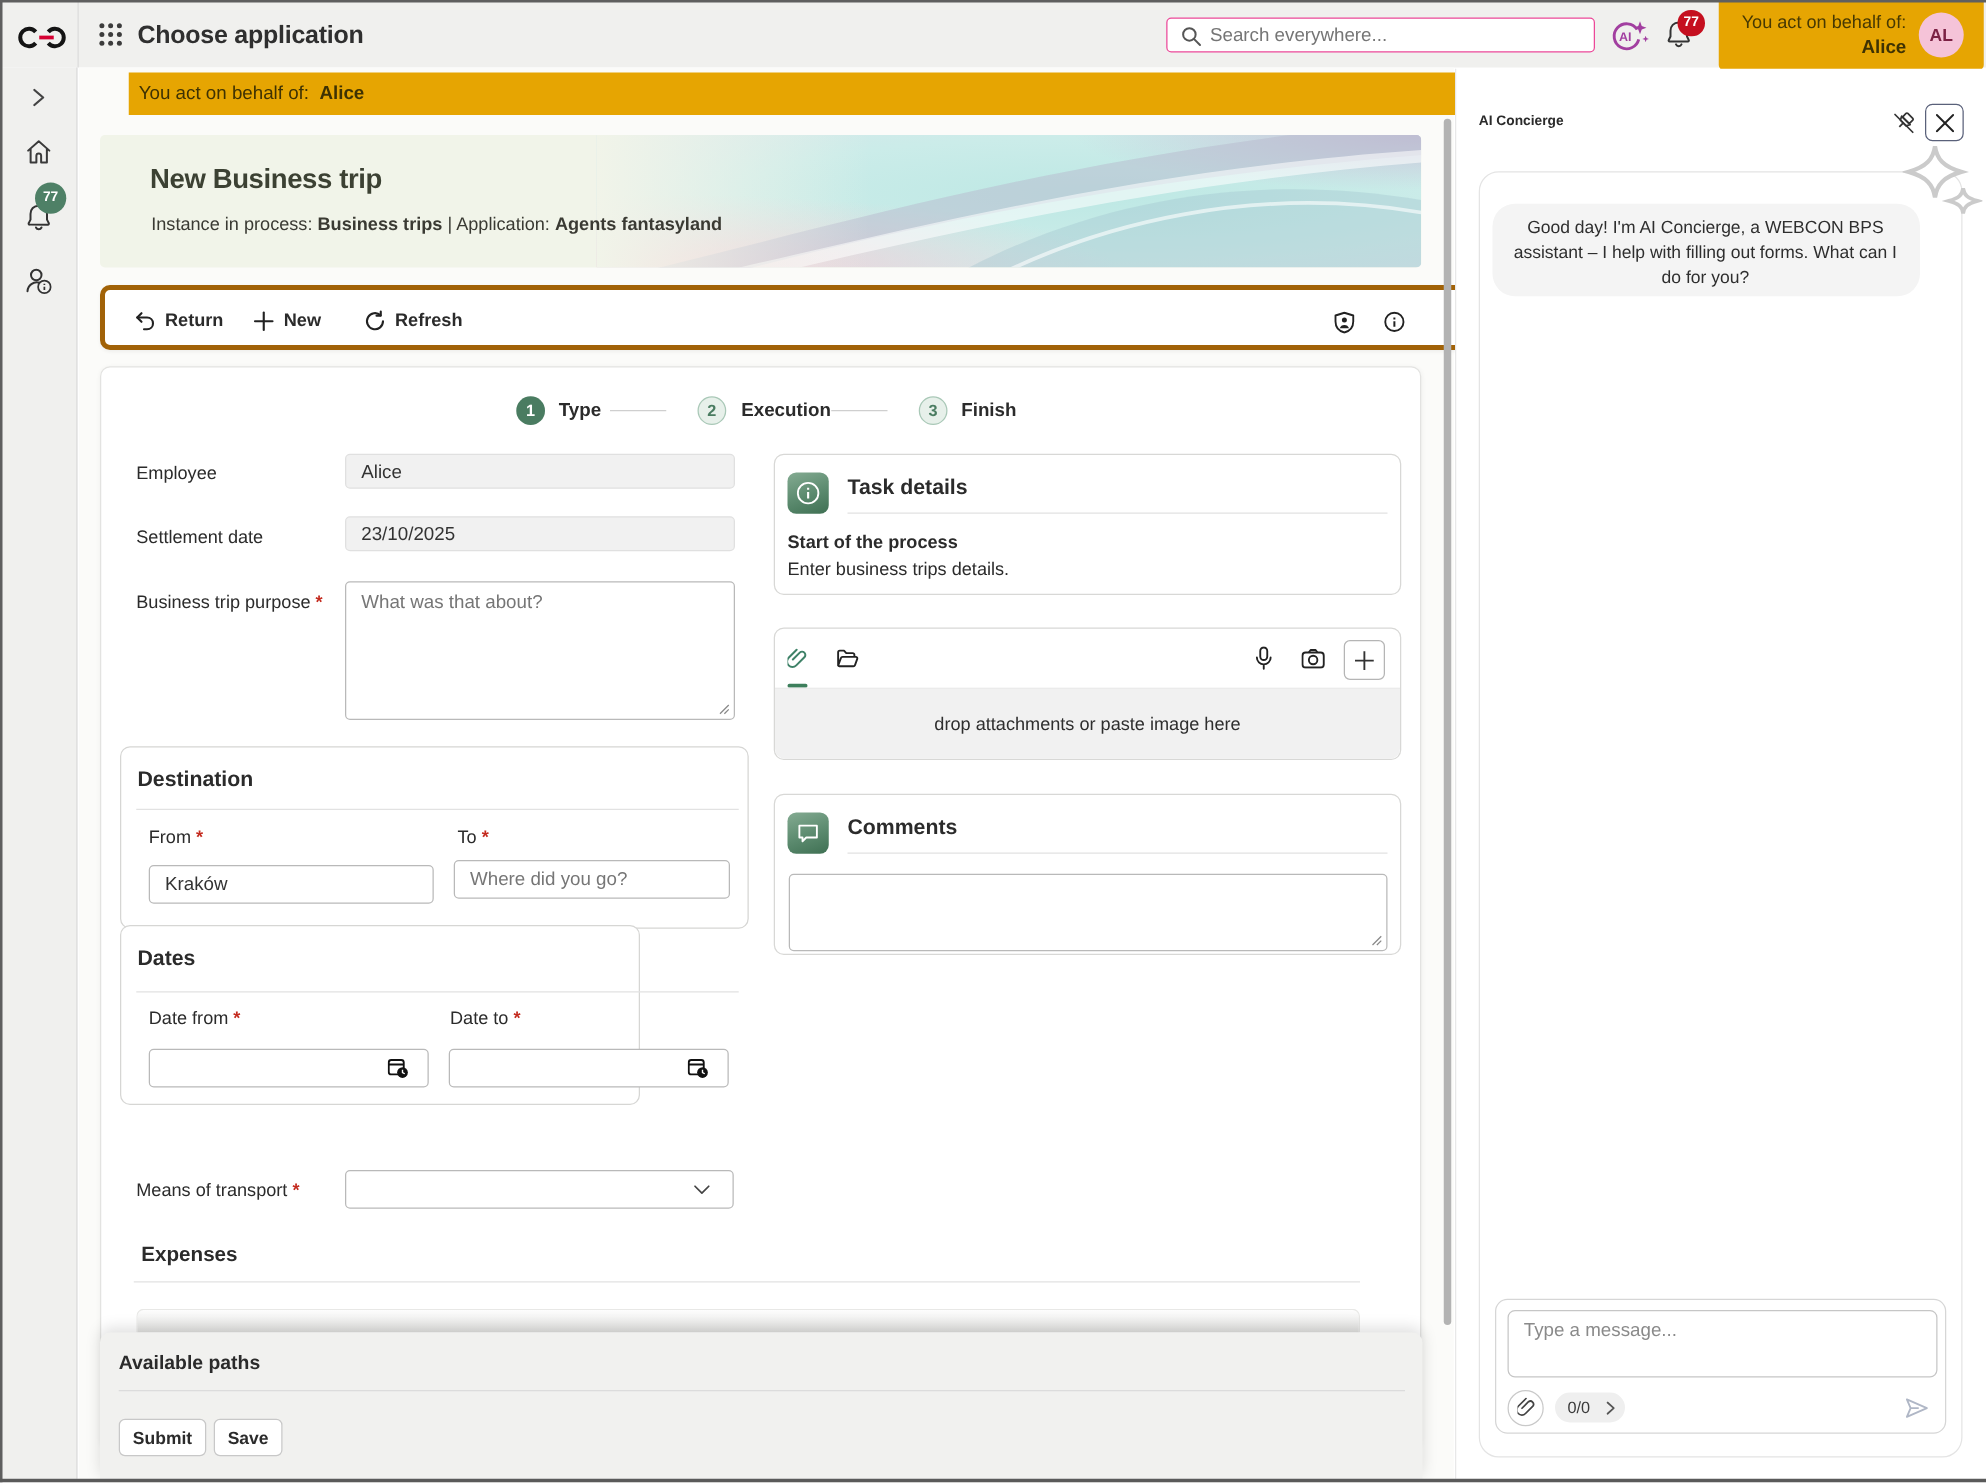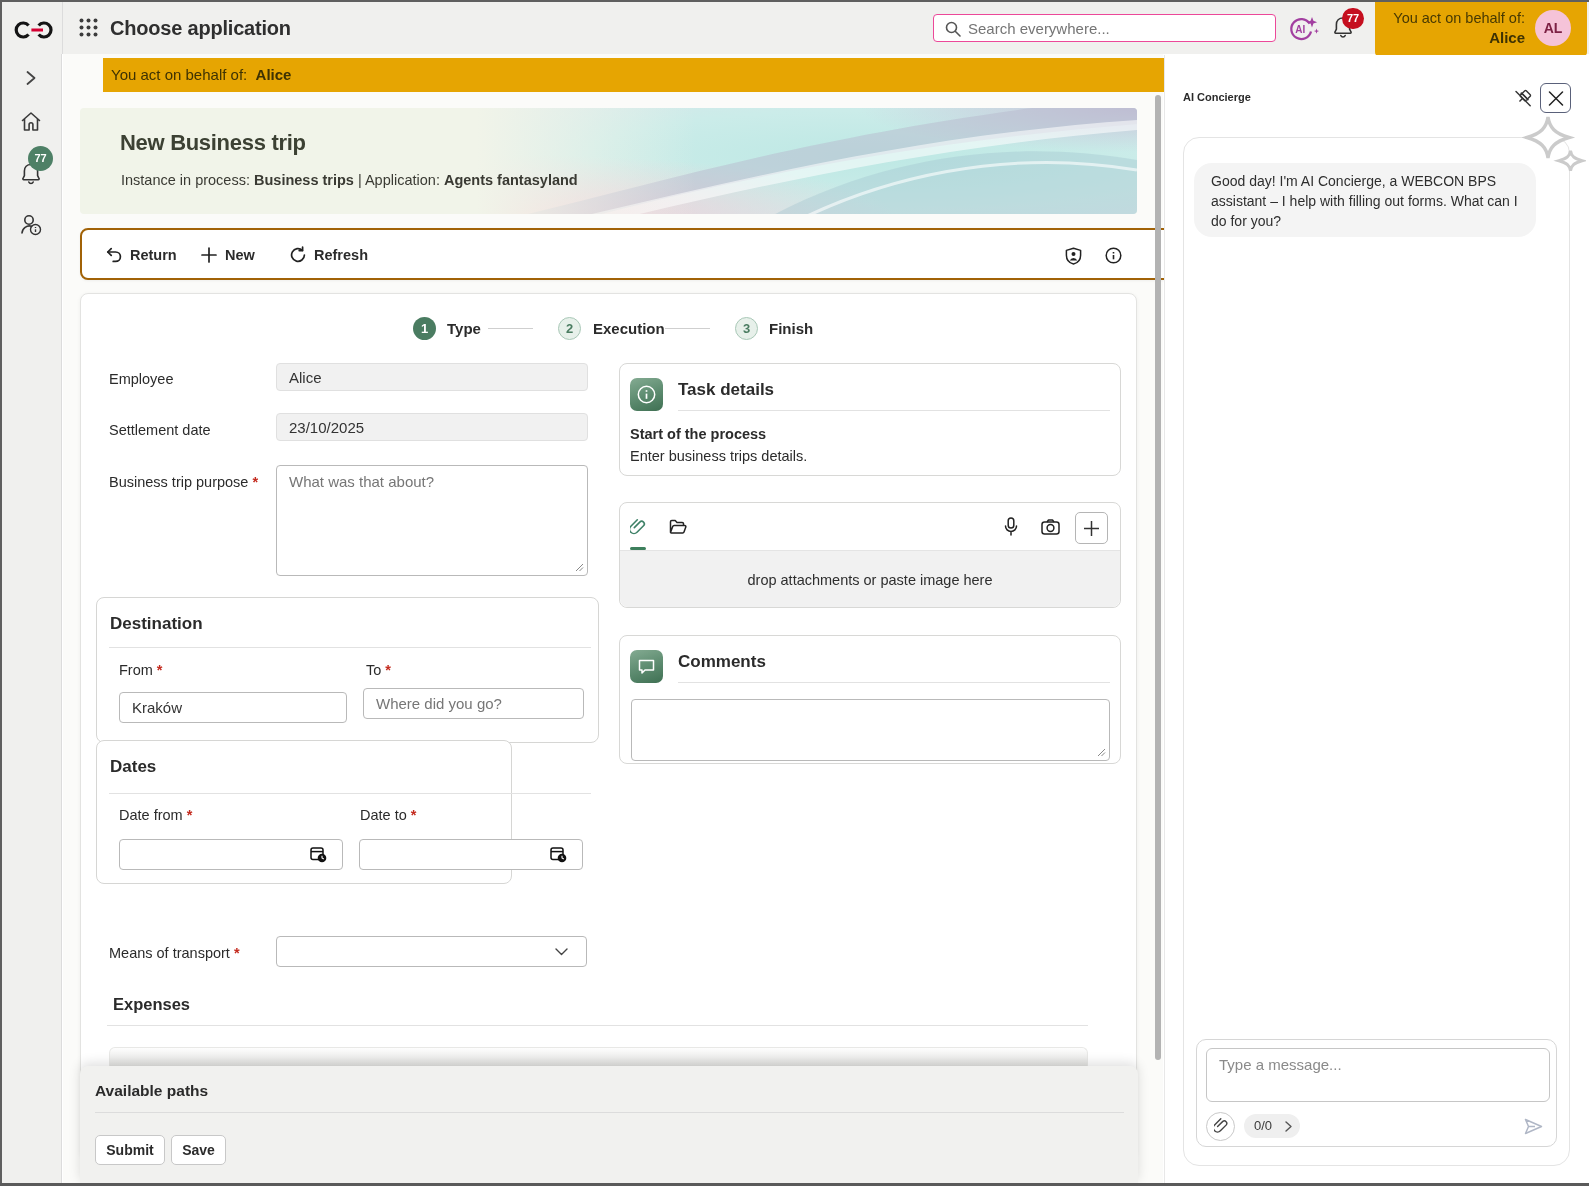--- a/index.html
+++ b/index.html
@@ -38,21 +38,21 @@
 #sbadge { position:absolute; left:28px; top:92px; width:25px; height:25px; border-radius:50%; background:#4e8066; color:#fff; font-size:11px; font-weight:700; text-align:center; line-height:25px; }
 
 
 #content { position:absolute; left:63px; top:54px; width:1100px; height:1129px; background:#fbfbf9; }
 #orangebar { position:absolute; left:0px; top:4px; width:1100px; height:34px; background:#e6a502; font-size:15px; color:#3e3203; line-height:34px;margin-left:40px; }
 #orangebar b { font-weight:700; }
 #banner { position:absolute; left:17px; top:54px; width:1057px; height:106px; border-radius:4px; overflow:hidden; background:#f1f4e9; }
 #banner .art { position:absolute; right:0; top:0; width:660px; height:106px; }
 #banner h1 { position:absolute; left:40px; top:22px; font-size:22px; font-weight:700; color:#3c4133; letter-spacing:-0.3px; }
 #banner .sub { position:absolute; left:41px; top:64px; font-size:14.5px; color:#3a3a33; }
-#toolbar { position:absolute; left:17px; top:174px; width:1199px; height:52px; background:#fff; border:2px solid #a16207; border-radius:8px; box-shadow:0 1px 3px rgba(0,0,0,.05); }
+#toolbar { position:absolute; left:17px; top:174px; width:1199px; height:52px; background:#fff; border:4px solid #a16207; border-radius:8px; box-shadow:0 1px 3px rgba(0,0,0,.05); }
 .tbtn { position:absolute; top:0; height:50px; display:flex; align-items:center; gap:7px; font-size:14.5px; font-weight:700; color:#2b2b2b; }
 #formcard { position:absolute; left:17px; top:239px; width:1057px; height:866px; background:#fff; border:1px solid #e3e3e1; border-radius:8px; box-shadow:0 1px 4px rgba(0,0,0,.05); }
 
 
 .stepc { position:absolute; width:23px; height:23px; border-radius:50%; font-size:13px; font-weight:700; text-align:center; line-height:23px; }
 .stepc.active { background:#4a7c61; color:#fff; }
 .stepc.todo { background:#e7f0ea; color:#4a7c61; border:1px solid #a9c8b7; line-height:21px; }
 .steplbl { position:absolute; font-size:15px; font-weight:700; color:#2b2b2b; }
 .stepline { position:absolute; height:1px; background:#cfcfcf; }
 
@@ -84,21 +84,21 @@
 #scrollthumb { position:absolute; left:1092px; top:41px; width:6px; height:965px; background:#b3b3b3; border-radius:3px; }
 #expheader { position:absolute; left:46px; top:993px; width:979px; height:19px; border-radius:6px 6px 0 0; background:linear-gradient(#fdfdfd, #e2e2e0); border:1px solid #e8e8e6; border-bottom:none; }
 
 
 #rpanel { position:absolute; left:1164px; top:55px; width:423px; height:1128px; background:#fff; border-left:1px solid #e8e8e8; }
 #rpanel h2 { position:absolute; left:18px; top:36px; font-size:11px; font-weight:700; color:#2b2b2b; }
 #unpin { position:absolute; left:348px; top:34px; }
 #closebtn { position:absolute; left:375px; top:28px; width:31px; height:30px; border:1px solid #5a617a; border-radius:6px; }
 #closebtn svg { position:absolute; left:7px; top:7px; }
 #chatbox { position:absolute; left:18px; top:82px; width:387px; height:1029px; border:1px solid #e4e4e4; border-radius:16px; background:#fff; }
-#bubble { position:absolute; left:10px; top:25px; width:342px; height:74px; background:#f4f4f4; border-radius:18px; }
+#bubble { position:absolute; left:10px; top:25px; width:342px; height:74px; background:#f4f4f4; border-radius:18px;text-align:center; }
 #bubble .txt { position:absolute; left:17px; top:8px; font-size:14px; line-height:20px; color:#2e2e2e; }
 #sparkles { position:absolute; left:357px; top:57px; }
 #inputbox { position:absolute; left:12px; top:901px; width:361px; height:108px; border:1px solid #d6d6d6; border-radius:10px; }
 #msgarea { position:absolute; left:9px; top:8px; width:344px; height:54px; border:1px solid #c6c6c6; border-radius:6px; }
 #msgarea .ph { position:absolute; left:12px; top:7px; font-size:15px; color:#8a8a8a; }
 #clipbtn { position:absolute; left:9px; top:72px; width:29px; height:29px; border:1px solid #c9c9c9; border-radius:50%; }
 #pill { position:absolute; left:47px; top:74px; width:56px; height:24px; background:#efefef; border-radius:12px; font-size:13px; color:#3b3b3b; }
 #send { position:absolute; left:327px; top:78px; }
 </style>
 </head>

